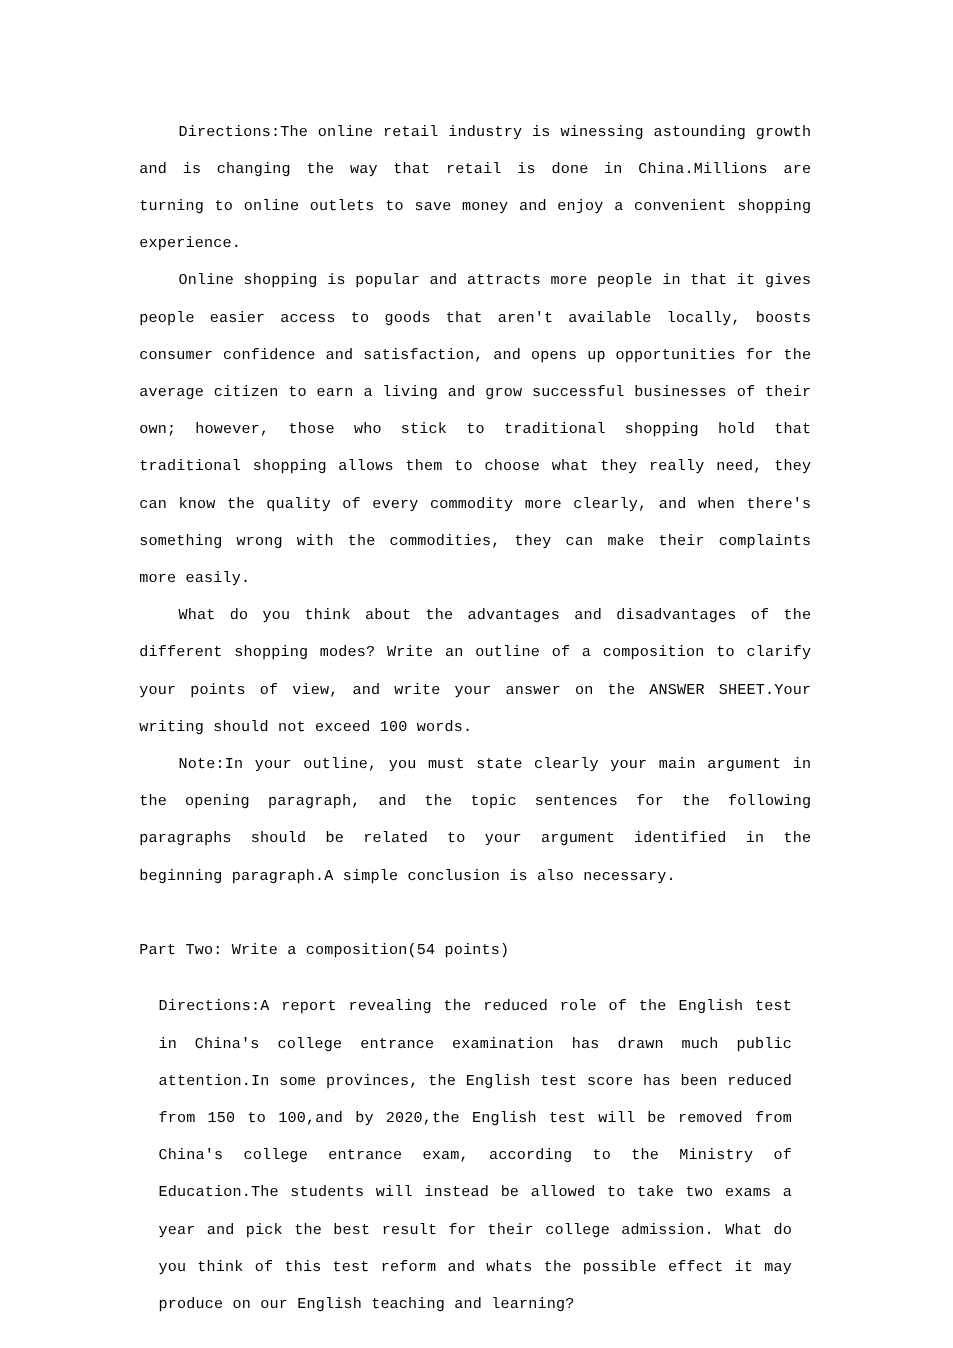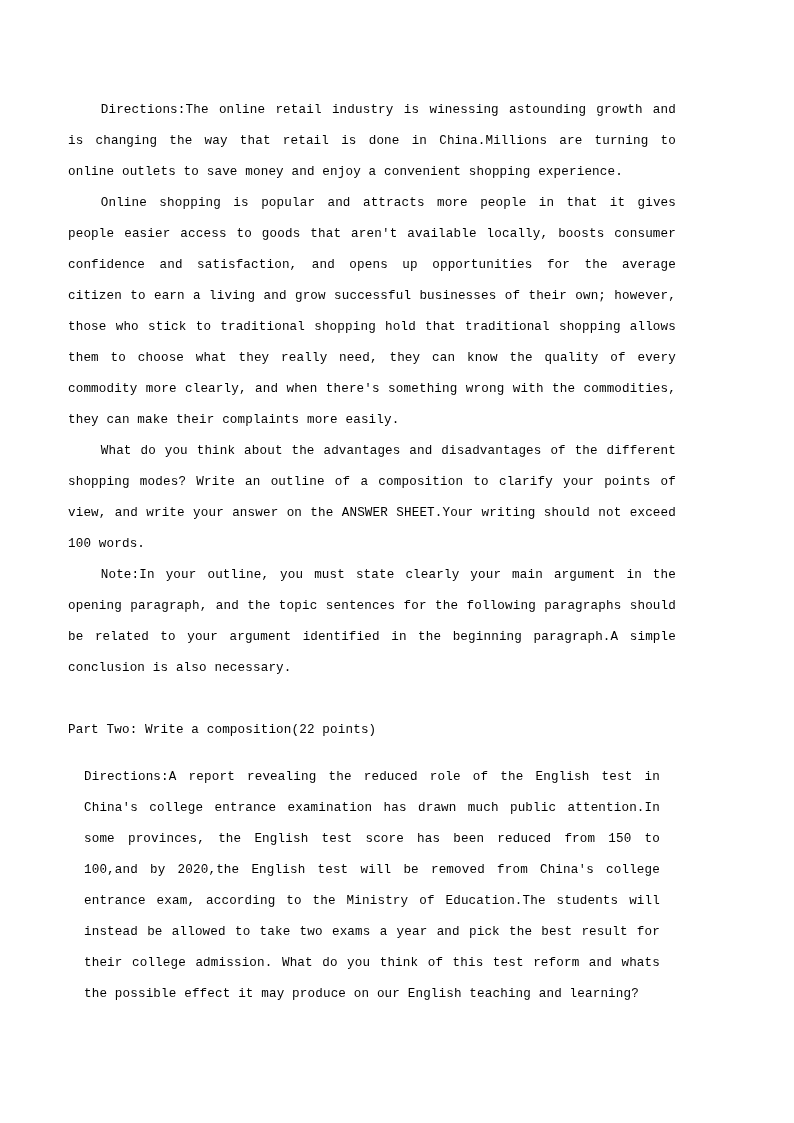--- a/index.html
+++ b/index.html
@@ -12,21 +12,21 @@
     height: 1123px;
     font-family: "Liberation Mono", monospace;
     color: #000000;
     overflow: hidden;
   }
   .page {
     position: relative;
     width: 794px;
     height: 1123px;
     box-sizing: border-box;
-    padding: 95px 118px 0 68px;
+    padding: 95px 118px 0 116px;
   }
   .doc-body {
     font-size: 12.6px;
     line-height: 31px;
     text-align: justify;
     text-justify: inter-word;
     letter-spacing: 0.15px;
   }
   p.para {
     margin: 0;
@@ -59,18 +59,18 @@
     <p class="para last-line-left">Directions:The online retail industry is winessing astounding growth and is changing the way that retail is done in China.Millions are turning to online outlets to save money and enjoy a convenient shopping experience.</p>
 
     <p class="para last-line-left">Online shopping is popular and attracts more people in that it gives people easier access to goods that aren't available locally, boosts consumer confidence and satisfaction, and opens up opportunities for the average citizen to earn a living and grow successful businesses of their own; however, those who stick to traditional shopping hold that traditional shopping allows them to choose what they really need, they can know the quality of every commodity more clearly, and when there's something wrong with the commodities, they can make their complaints more easily.</p>
 
     <p class="para last-line-left">What do you think about the advantages and disadvantages of the different shopping modes? Write an outline of a composition to clarify your points of view, and write your answer on the ANSWER SHEET.Your writing should not exceed 100 words.</p>
 
     <p class="para last-line-left">Note:In your outline, you must state clearly your main argument in the opening paragraph, and the topic sentences for the following paragraphs should be related to your argument identified in the beginning paragraph.A simple conclusion is also necessary.</p>
 
     <div class="spacer-block"></div>
 
-    <p class="section-head">Part Two: Write a composition(22 points)</p>
+    <p class="section-head">Part Two: Write a composition(54 points)</p>
 
     <p class="para-noindent last-line-left">Directions:A report revealing the reduced role of the English test in China's college entrance examination has drawn much public attention.In some provinces, the English test score has been reduced from 150 to 100,and by 2020,the English test will be removed from China's college  entrance exam, according to the Ministry of Education.The students will instead be allowed to take two exams a year and pick the best result for their college admission. What do you think of this test reform and whats the possible effect it may produce on our English teaching and  learning?</p>
 
   </div>
 </div>
 
 </body></html>

